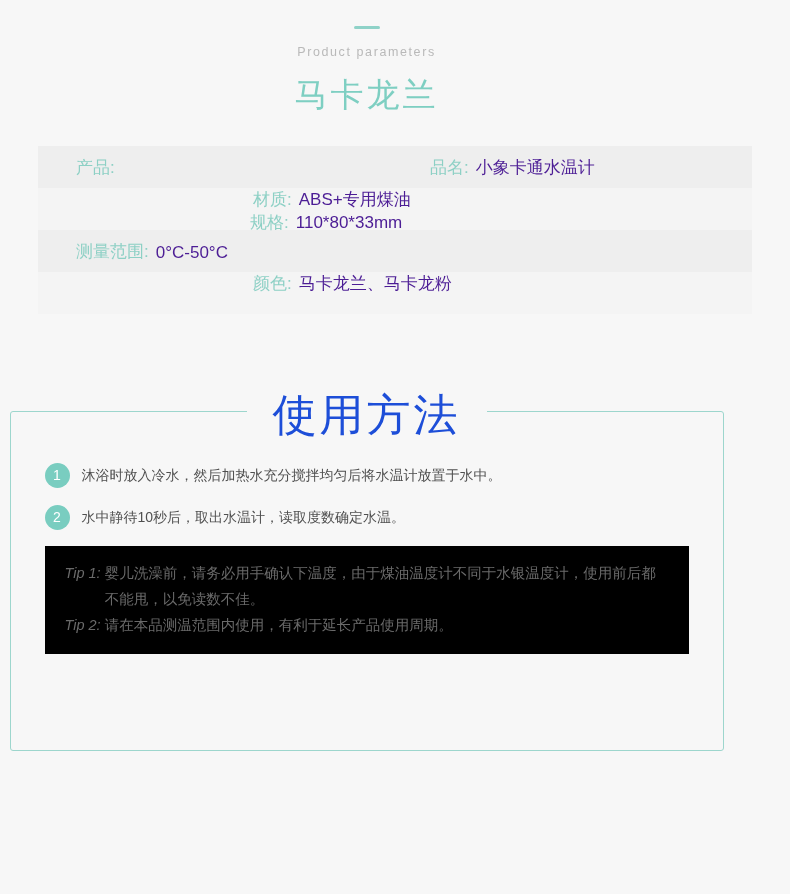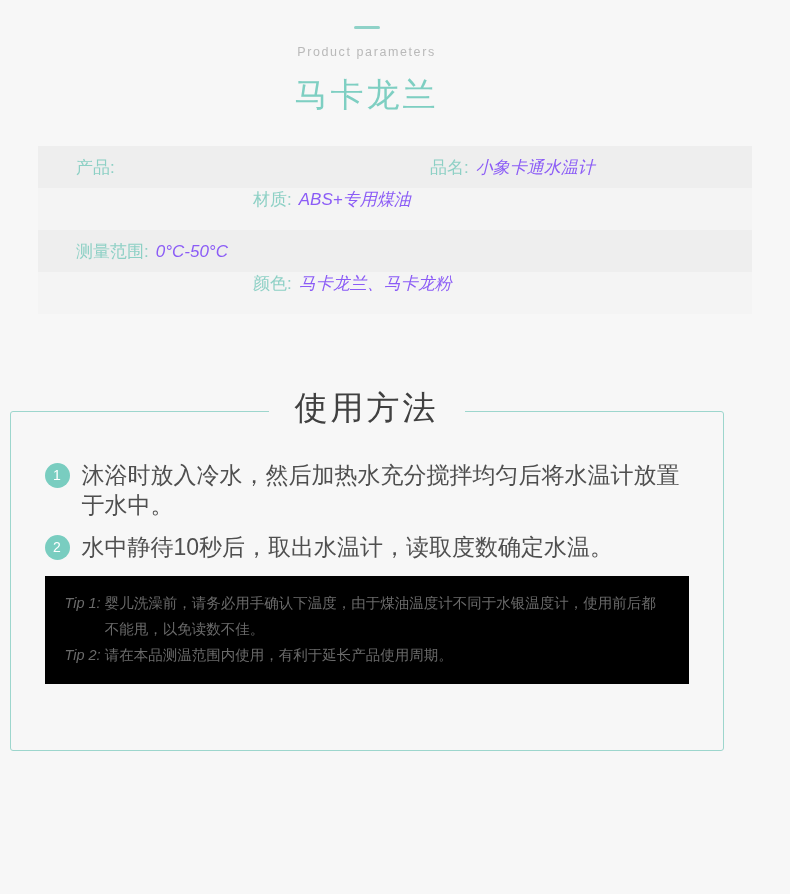--- a/index.html
+++ b/index.html
@@ -59,31 +59,30 @@
     height: 42px;
     align-items: center;
     font-size: 17px;
   }
   .param-row.odd { background: #eeeeee; }
   .param-row.even { background: #f4f4f4; flex-direction: column; }
   .param-cell {
     display: flex;
     align-items: baseline;
   }
-  .param-cell.left { width: 360px; padding-left: 38px; }
+  .param-cell.left { width: 360px; padding-left: 38px; align-items: flex-end; }
   .param-cell.right { width: 354px; padding-left: 32px; text-align: center; }
   .param-key {
     color: #8dd0c5;
     white-space: nowrap;
   }
   .param-val {
-    color: #8b5cf6;
+    color: #4c1d95;
     margin-left: 7px;
     white-space: nowrap;
-    font-style: italic;
   }
 
   
   .usage-head { margin-top: 72px; }
 
   .usage-box {
     position: relative;
     margin: 0 auto;
     margin-top: -22px;
     width: 714px;
@@ -97,23 +96,23 @@
     position: absolute;
     top: -26px;
     left: 0;
     right: 0;
     text-align: center;
   }
   .usage-title {
     display: inline-block;
     background: #f7f7f7;
     padding: 0 26px;
-    font-size: 33px;
+    font-size: 44px;
     letter-spacing: 3px;
-    color: #404040;
+    color: #1d4ed8;
   }
 
   .steps {
     padding: 48px 34px 0 34px;
   }
   .step {
     display: flex;
     align-items: flex-start;
     margin-bottom: 12px;
   }
@@ -124,21 +123,21 @@
     border-radius: 50%;
     background: #79cdc0;
     color: #ffffff;
     font-size: 14px;
     line-height: 25px;
     text-align: center;
     margin-top: 3px;
     margin-right: 12px;
   }
   .step-text {
-    font-size: 23px;
+    font-size: 14px;
     line-height: 30px;
     color: #4f4f4f;
     max-width: 600px;
   }
 
   .tips {
     margin: 14px 34px 0 34px;
     background: #000000;
     padding: 14px 20px 16px 20px;
   }
@@ -177,20 +176,24 @@
         <span class="param-key">品名:</span>
         <span class="param-val">小象卡通水温计</span>
       </div>
     </div>
 
     <div class="param-row even">
       <div class="param-cell left">
         <span class="param-key">材质:</span>
         <span class="param-val">ABS+专用煤油</span>
       </div>
+      <div class="param-cell right">
+        <span class="param-key">规格:</span>
+        <span class="param-val">110*80*33mm</span>
+      </div>
     </div>
 
     <div class="param-row odd">
       <div class="param-cell left">
         <span class="param-key">测量范围:</span>
         <span class="param-val">0°C-50°C</span>
       </div>
     </div>
 
     <div class="param-row even">

